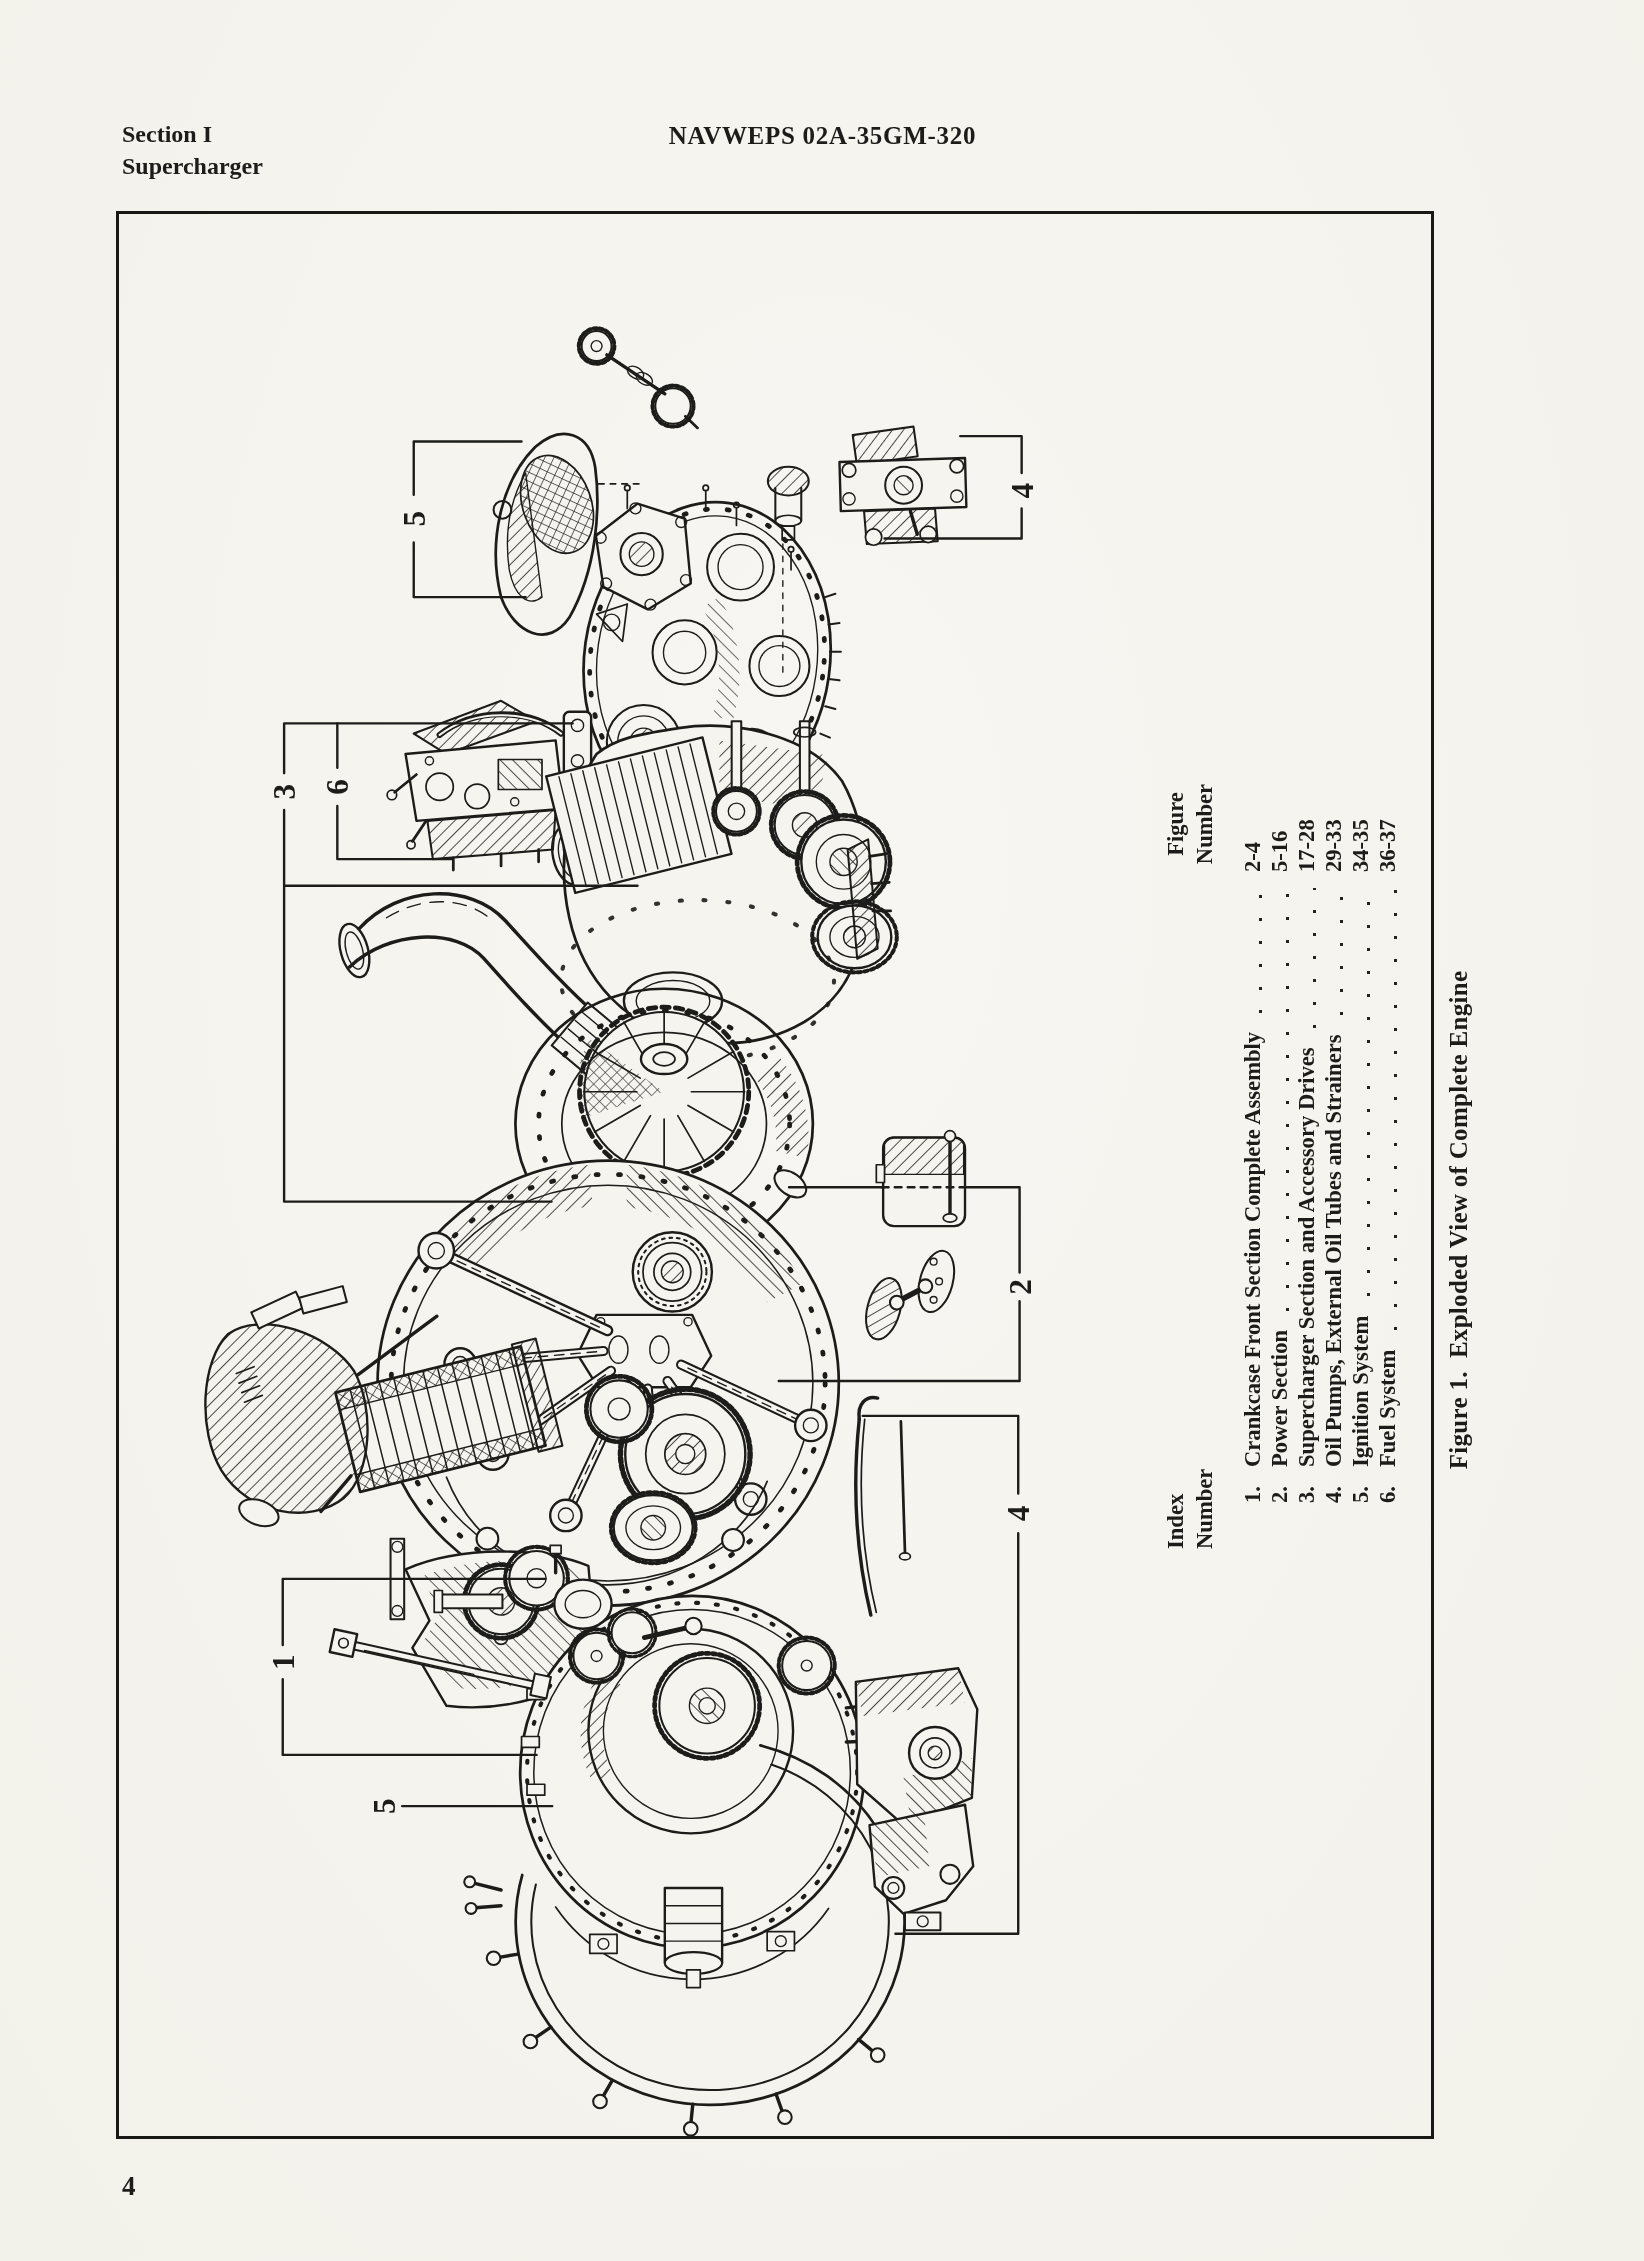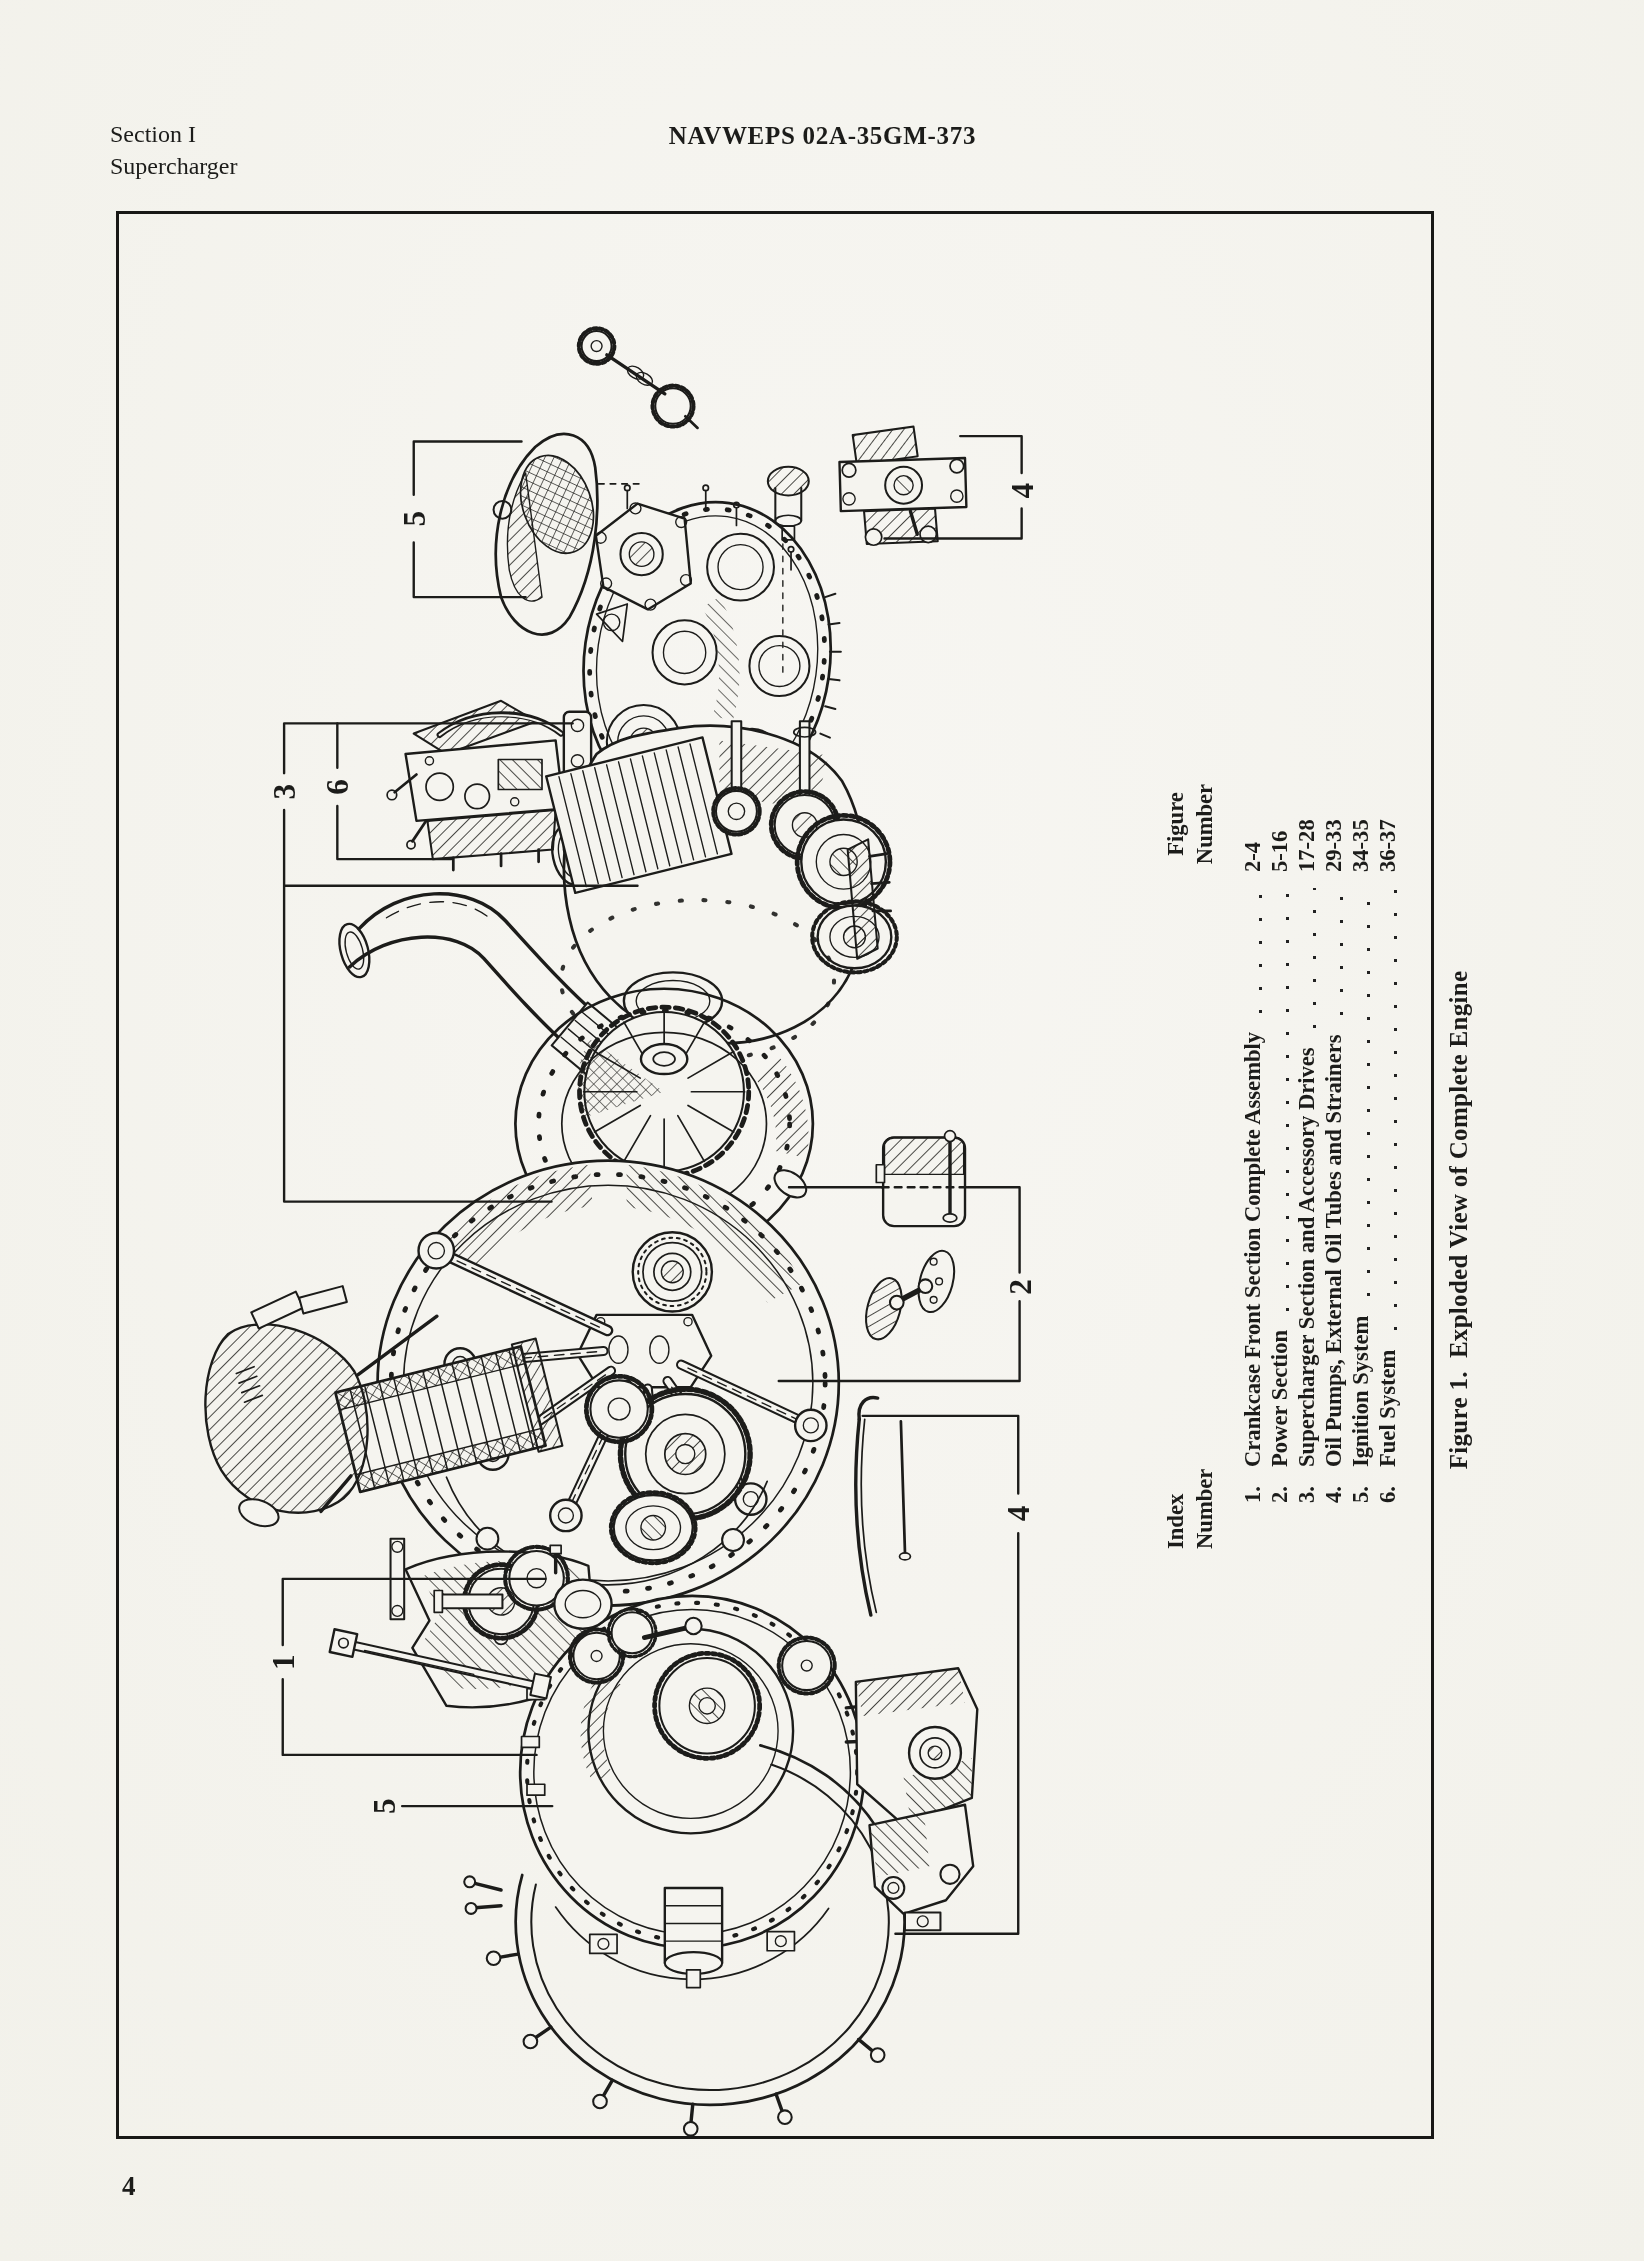--- a/index.html
+++ b/index.html
@@ -3,21 +3,21 @@
 <meta charset="utf-8">
 <style>
   html,body{margin:0;padding:0;background:#888;}
   .page{
     position:relative;width:1645px;height:2261px;overflow:hidden;
     background:#f5f4ef;
     background-image:radial-gradient(ellipse at 50% 38%, #f7f6f2 0%, #f2f1ea 100%);
     font-family:"Liberation Serif","DejaVu Serif",serif;
     color:#1c1c1a;
   }
-  .hdr-section{position:absolute;left:110px;top:118px;font-size:24px;font-weight:400;line-height:32px;white-space:pre;}
+  .hdr-section{position:absolute;left:122px;top:118px;font-size:24px;font-weight:700;line-height:32px;white-space:pre;}
   .hdr-doc{position:absolute;left:0;top:122px;width:1645px;text-align:center;font-size:25px;font-weight:700;letter-spacing:0.7px;}
   .figure-box{position:absolute;left:116px;top:211px;width:1318px;height:1928px;border:3.4px solid #181816;box-sizing:border-box;}
   .drawing{position:absolute;left:0;top:0;width:100%;height:100%;}
   .page-num{position:absolute;left:122px;top:2171px;font-size:27px;font-weight:700;}
 
   
   .rot-index{
     position:absolute;left:1158px;top:750px;width:939px;height:288px;
     transform-origin:0 0;transform:rotate(-90deg) translateX(-939px);
   }
@@ -40,21 +40,21 @@
     font-size:25px;font-weight:600;letter-spacing:0.3px;text-align:center;line-height:42px;white-space:pre;
   }
 </style>
 </head>
 <body>
 
 <div class="page">
 
   <div class="hdr-section"><span>Section I</span><br><span>Supercharger</span></div>
 
-  <div class="hdr-doc">NAVWEPS 02A-35GM-373</div>
+  <div class="hdr-doc">NAVWEPS 02A-35GM-320</div>
 
   <div class="figure-box">
     <svg class="drawing" viewBox="0 0 1923 2814" xmlns="http://www.w3.org/2000/svg">
       <defs>
         <pattern id="h1" width="13" height="13" patternUnits="userSpaceOnUse" patternTransform="rotate(45)">
           <line x1="0" y1="0" x2="0" y2="13" stroke="#22221f" stroke-width="2.4"></line>
         </pattern>
         <pattern id="h2" width="13" height="13" patternUnits="userSpaceOnUse" patternTransform="rotate(135)">
           <line x1="0" y1="0" x2="0" y2="13" stroke="#22221f" stroke-width="2.4"></line>
         </pattern>

